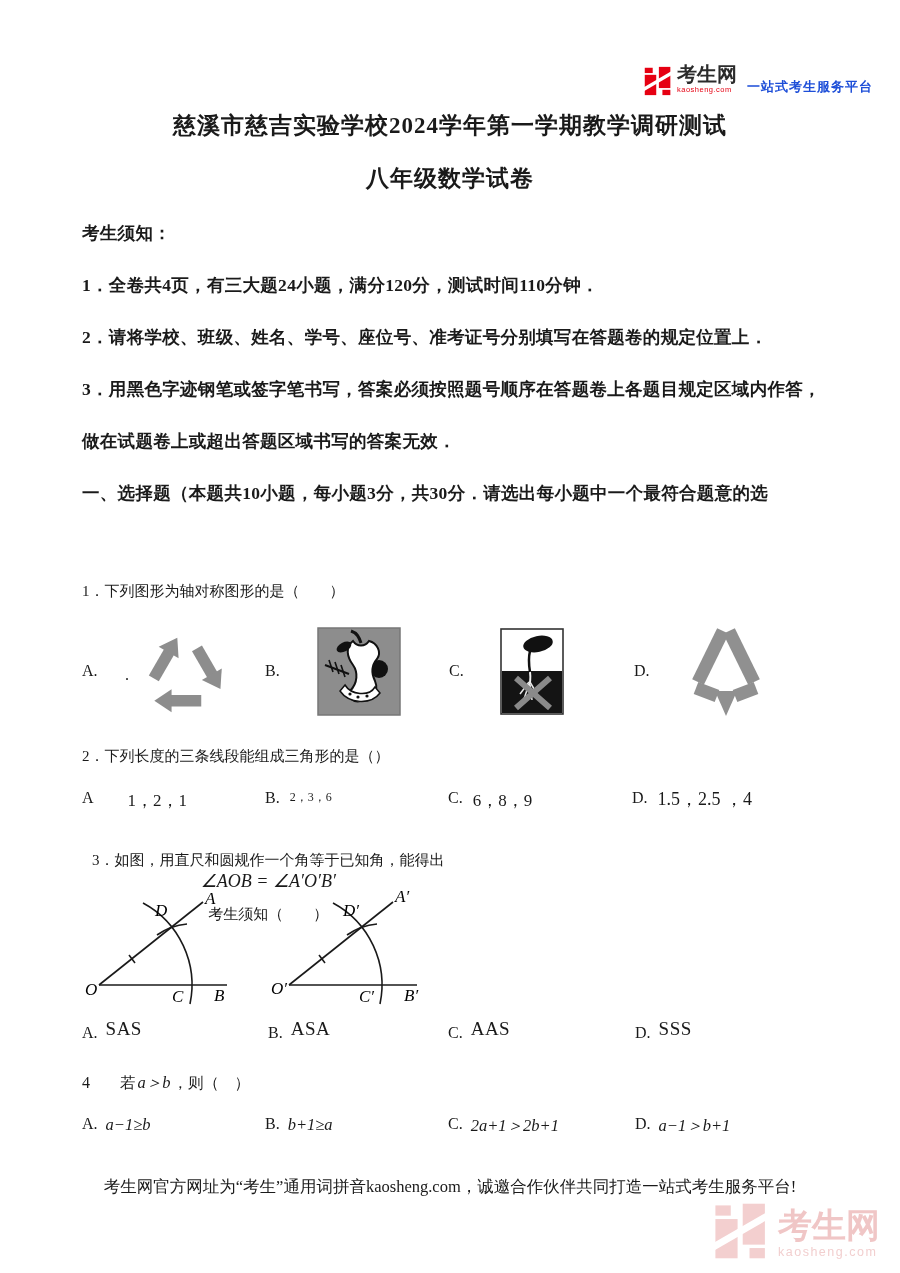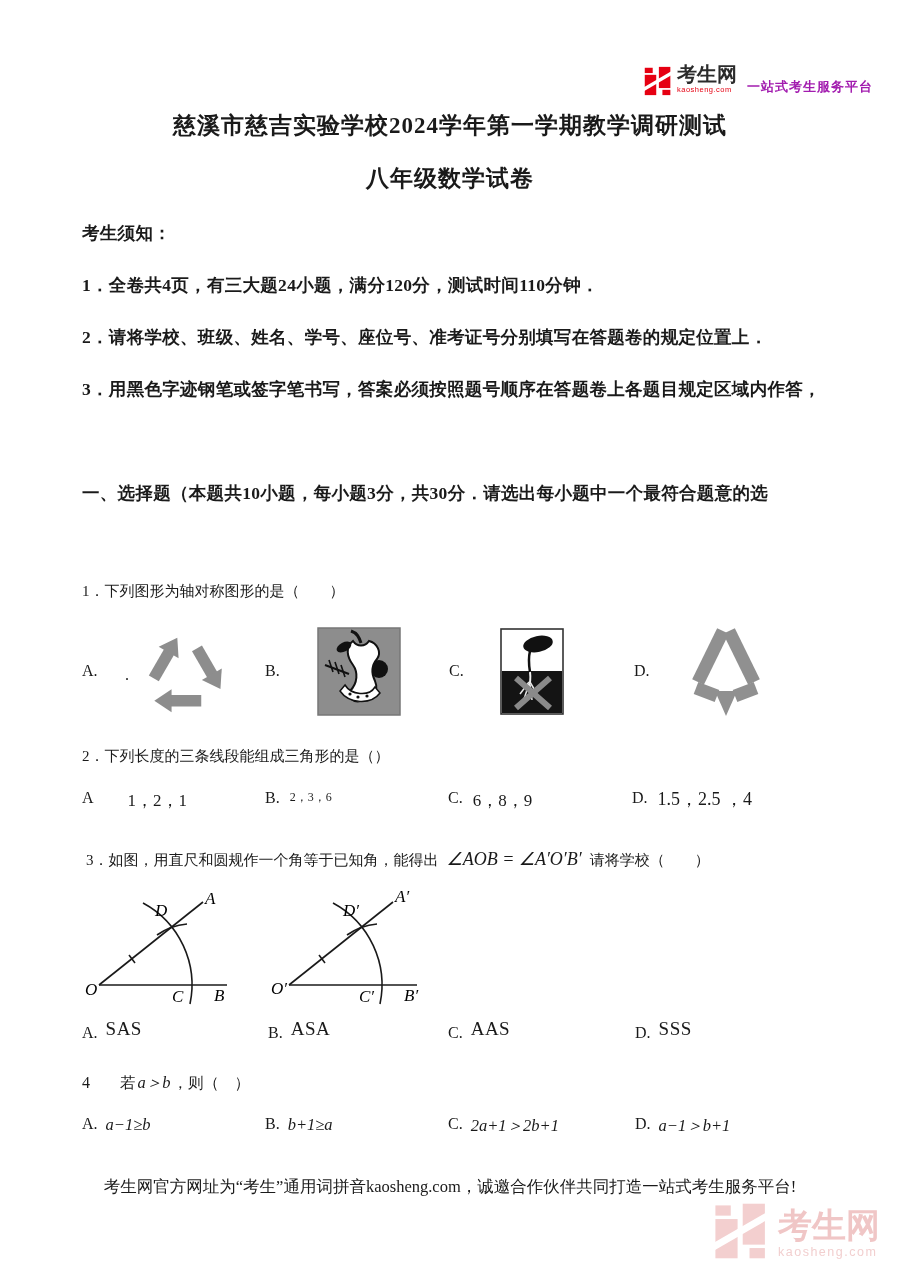--- a/index.html
+++ b/index.html
@@ -11,21 +11,21 @@
   }
   .abs { position:absolute; white-space:nowrap; }
   .center { left:0; width:100%; text-align:center; }
   .title-line { font-size:23px; font-weight:700; letter-spacing:1px; }
   .notice-line { font-size:17.5px; font-weight:700; letter-spacing:.3px; }
   .q-text { font-size:15px; }
   .opt-label { font-size:16px; }
   .math { font-style:italic; font-family:"Liberation Serif", serif; }
   .brand-name { font-family:"Liberation Sans", sans-serif; font-weight:700; font-size:20px; color:#2b2b2b; line-height:1; }
   .brand-domain { font-family:"Liberation Sans", sans-serif; font-size:7.5px; color:#e60012; letter-spacing:.5px; line-height:1; margin-top:2px; }
-  .brand-tagline { font-family:"Liberation Sans", sans-serif; font-weight:700; font-size:13px; color:#a21caf; letter-spacing:1px; }
+  .brand-tagline { font-family:"Liberation Sans", sans-serif; font-weight:700; font-size:13px; color:#1d4ed8; letter-spacing:1px; }
   .opt-row-item { position:absolute; display:flex; align-items:flex-start; }
   .q3-opt-val { font-size:19px; margin-left:8px; letter-spacing:.5px; }
   .q3-opt-label { font-size:16px; padding-top:6px; }
   .wm-name { font-family:"Liberation Sans", sans-serif; font-weight:700; font-size:34px; color:#f0c6c6; line-height:1; }
   .wm-domain { font-family:"Liberation Sans", sans-serif; font-size:12.5px; color:#f2cfcf; letter-spacing:1.5px; margin-top:3px; }
   svg text { font-family:"Liberation Serif", serif; font-style:italic; }
 </style>
 </head>
 <body>
 
@@ -48,20 +48,21 @@
     <span class="brand-tagline" style="display:inline-block; margin-left:10px; margin-top:14px;">一站式考生服务平台</span>
   </div>
 
   <div class="abs center title-line" style="top:110px;">慈溪市慈吉实验学校2024学年第一学期教学调研测试</div>
   <div class="abs center title-line" style="top:163px;">八年级数学试卷</div>
 
   <div class="abs notice-line" style="left:82px; top:221px;">考生须知：</div>
   <div class="abs notice-line" style="left:82px; top:273px;">1．全卷共4页，有三大题24小题，满分120分，测试时间110分钟．</div>
   <div class="abs notice-line" style="left:82px; top:325px;">2．请将学校、班级、姓名、学号、座位号、准考证号分别填写在答题卷的规定位置上．</div>
   <div class="abs notice-line" style="left:82px; top:377px;">3．用黑色字迹钢笔或签字笔书写，答案必须按照题号顺序在答题卷上各题目规定区域内作答，</div>
+  <div class="abs notice-line" style="left:82px; top:429px;">做在试题卷上或超出答题区域书写的答案无效．</div>
 
   <div class="abs notice-line" style="left:82px; top:481px;">一、选择题（本题共10小题，每小题3分，共30分．请选出每小题中一个最符合题意的选</div>
 
   <div class="abs q-text" style="left:82px; top:582px;">1．下列图形为轴对称图形的是（　　）</div>
 
   <span class="abs opt-label" style="left:82px; top:662px;">A.</span>
   <span class="abs opt-label" style="left:125px; top:666px;">.</span>
   <span class="abs" style="left:136px; top:626px;">
     <svg width="96" height="92" viewBox="-50 -48 100 96">
       <defs>
@@ -131,24 +132,24 @@
   </div>
   <div class="opt-row-item" style="left:448px; top:789px;">
     <span class="opt-label">C.</span>
     <span style="font-size:17px; margin-left:10px;">6，8，9</span>
   </div>
   <div class="opt-row-item" style="left:632px; top:787px;">
     <span class="opt-label" style="padding-top:2px;">D.</span>
     <span style="font-size:18px; margin-left:10px;">1.5，2.5 ，4</span>
   </div>
 
-  <div class="abs" style="left:86px; top:838px; display:flex; align-items:flex-end;">
+  <div class="abs" style="left:92px; top:838px; display:flex; align-items:center;flex-direction:column;">
     <span class="q-text" style="padding-top:13px;">3．如图，用直尺和圆规作一个角等于已知角，能得出</span>
     <span class="math" style="font-size:18px; margin:0 8px; padding-top:0;">∠AOB = ∠A′O′B′</span>
-    <span class="q-text" style="padding-top:13px;">请将学校（　　）</span>
+    <span class="q-text" style="padding-top:13px;">考生须知（　　）</span>
   </div>
 
   <div class="abs" style="left:85px; top:888px; display:flex; gap:36px;">
     <span>
       <svg width="150" height="125" viewBox="0 0 150 125">
         <g stroke="#1a1a1a" stroke-width="1.6" fill="none">
           <path d="M14 97 L142 97"></path>
           <path d="M14 97 L118 14"></path>
           <path d="M105 116 A 93 93 0 0 0 58 15"></path>
           <path d="M102 36 A 61 61 0 0 0 72 47"></path>

